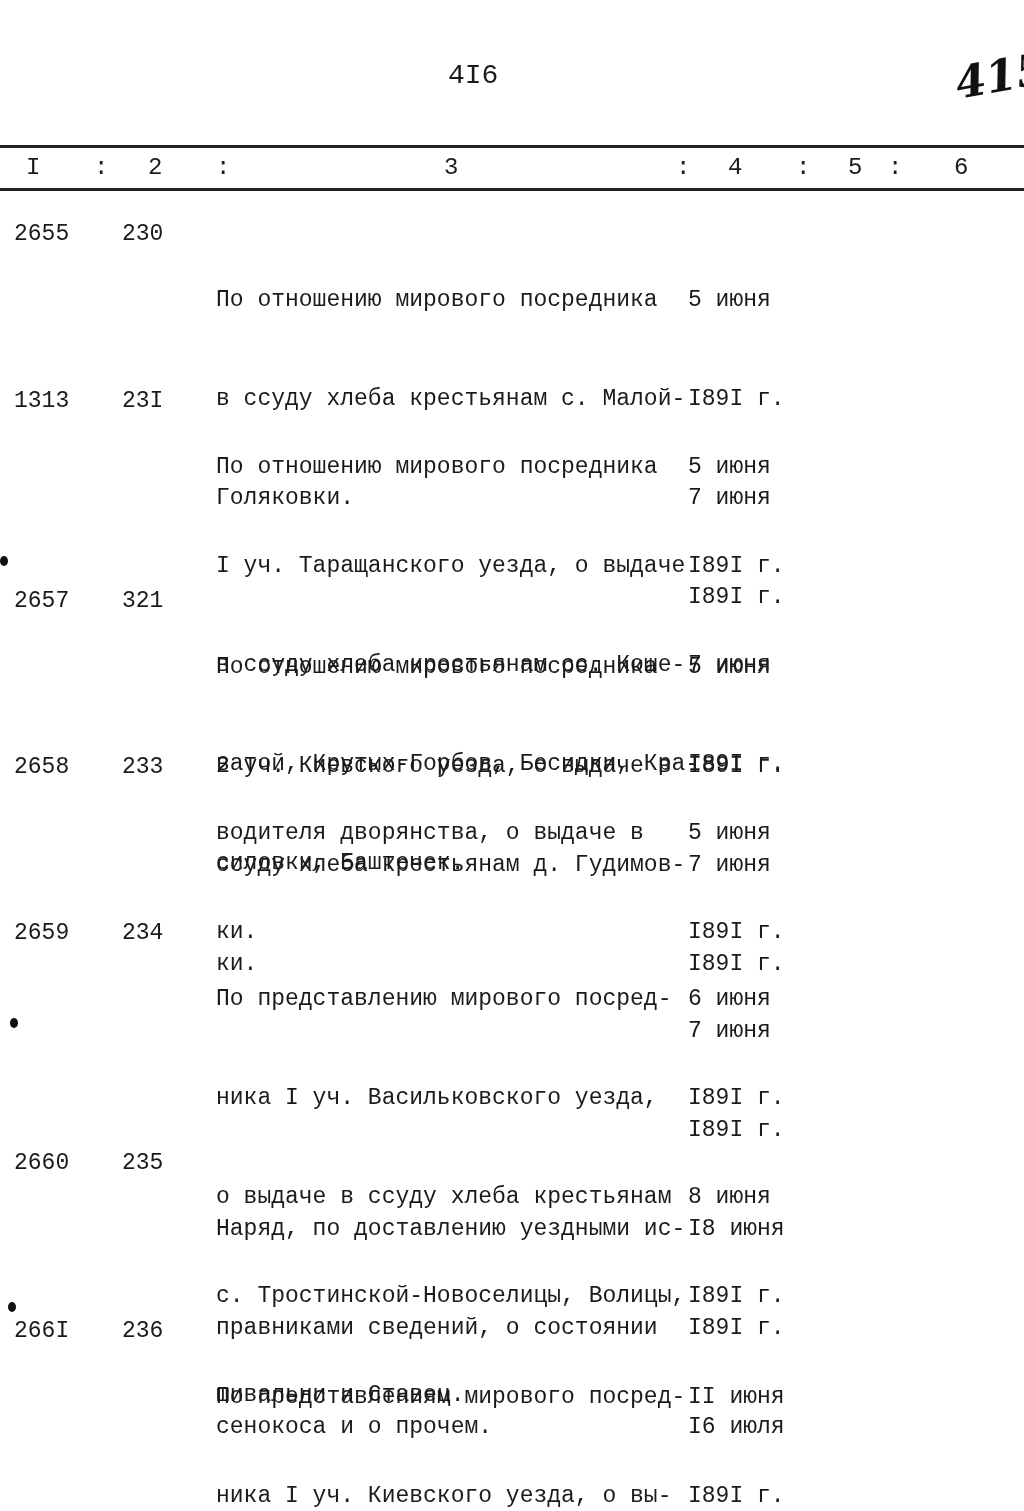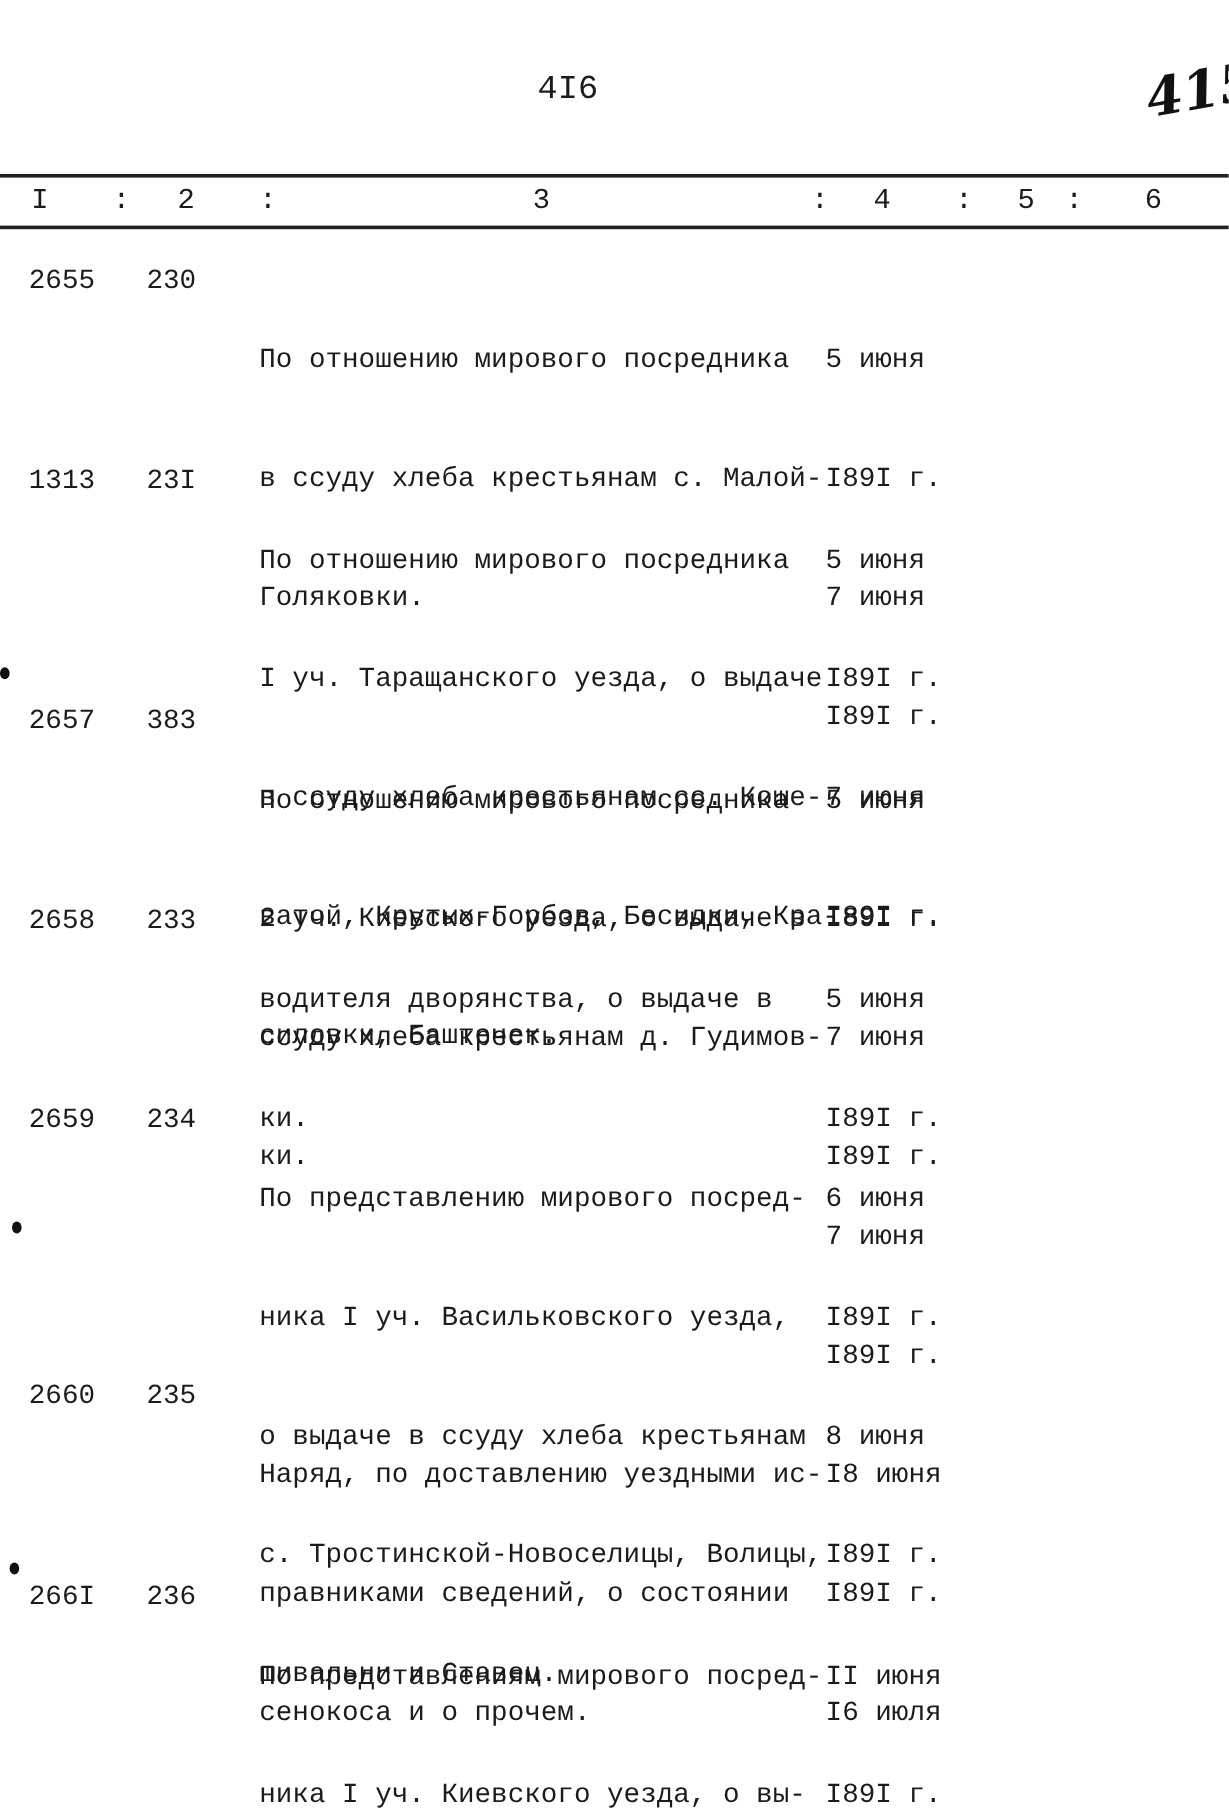--- a/index.html
+++ b/index.html
@@ -15,21 +15,21 @@
       position: absolute; top: 50px; left: 955px; font-family: "DejaVu Serif", serif;
       font-size: 44px; font-style: italic; font-weight: bold; transform: rotate(-10deg);
       color: #111;
     }
     .rule { position: absolute; left: 0; width: 1024px; height: 3px; background: #222; }
     .rule.top { top: 145px; }
     .rule.bottom { top: 188px; }
     .header-row { position: absolute; top: 154px; left: 0; width: 1024px; height: 30px; font-size: 24px; }
     .header-row span { position: absolute; }
     .entry { position: absolute; left: 0; width: 1024px; font-size: 23px; line-height: 33px; }
-    .entry .col1 { position: absolute; left: 24px; }
+    .entry .col1 { position: absolute; left: 14px; }
     .entry .col2 { position: absolute; left: 122px; }
     .entry .col3 { position: absolute; left: 216px; width: 470px; white-space: pre; }
     .entry .col4 { position: absolute; left: 688px; white-space: pre; }
     .line { display: block; height: 33px; }
     .speck { position: absolute; width: 8px; height: 10px; border-radius: 50%; background: #111; }
   </style>
 </head>
 <body>
 
 <div class="page-number">4I6</div>
@@ -80,21 +80,21 @@
   <span class="col4">
     <span class="line">5 июня</span>
     <span class="line">I89I г.</span>
     <span class="line">7 июня</span>
     <span class="line">I89I г.</span>
   </span>
 </div>
 
 <div class="entry" style="top:585px">
   <span class="col1">2657</span>
-  <span class="col2">383</span>
+  <span class="col2">321</span>
   <span class="col3">
     <span class="line">По отношению мирового посредника</span>
     <span class="line">2 уч. Киевского уезда, о выдаче в</span>
     <span class="line">ссуду хлеба крестьянам д. Гудимов-</span>
     <span class="line">ки.</span>
   </span>
   <span class="col4">
     <span class="line">5 июня</span>
     <span class="line">I89I г.</span>
     <span class="line">7 июня</span>

